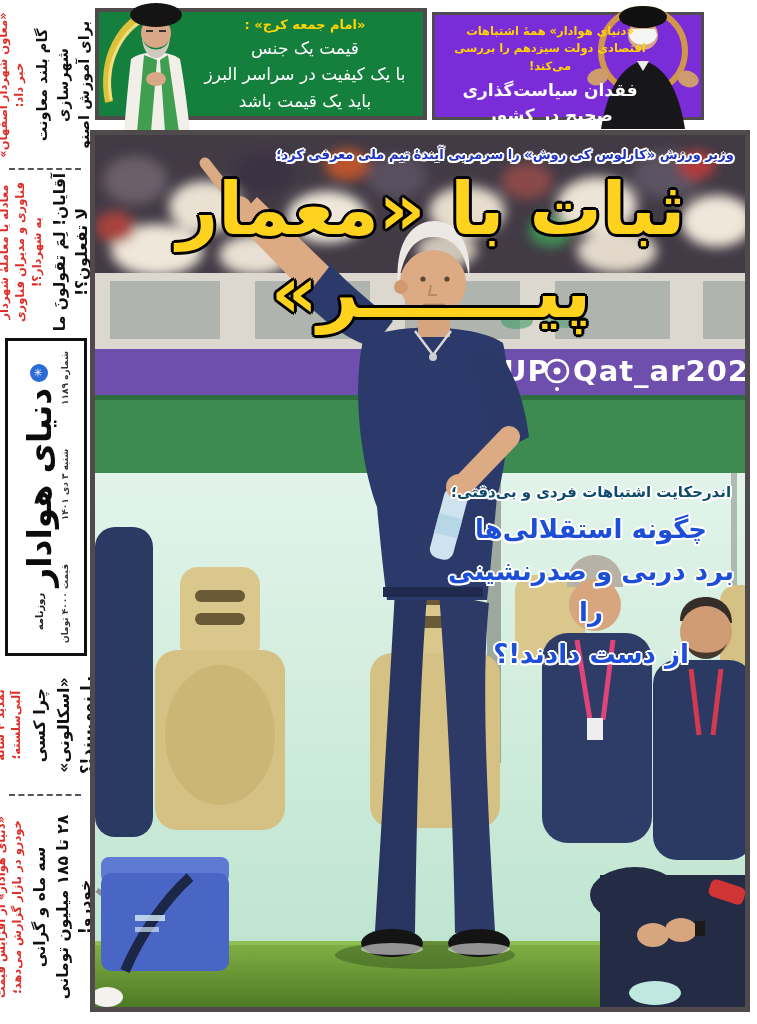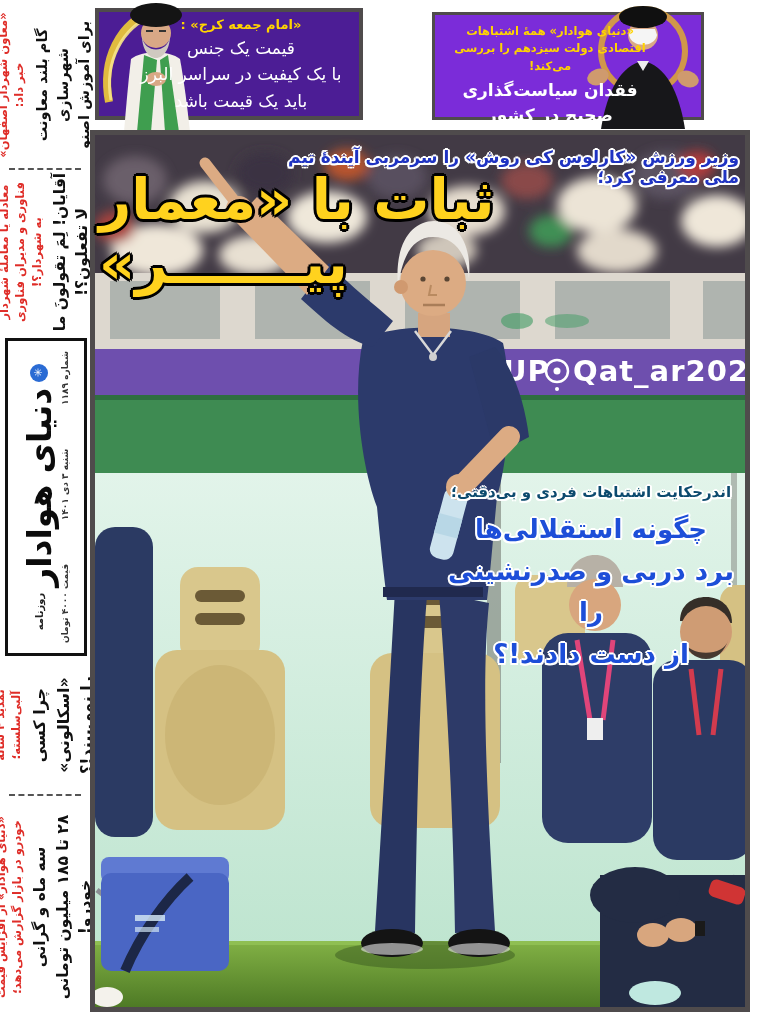--- a/index.html
+++ b/index.html
@@ -19,44 +19,44 @@
   .mast-rot{position:absolute;width:300px;height:70px;left:calc(50% - 150px);top:calc(50% - 35px);
             transform:rotate(-90deg);direction:rtl;display:flex;flex-direction:column;justify-content:center;}
   .mast-row1{display:flex;align-items:center;justify-content:center;gap:6px;}
   .mast-logo{font-size:33px;font-weight:bold;color:#0b0b0b;letter-spacing:-1px;line-height:1;}
   .mast-type{font-size:10px;font-weight:bold;color:#222;}
   .mast-badge{width:18px;height:18px;border-radius:50%;background:#2a6bd4;color:#fff;font-size:11px;
               line-height:18px;text-align:center;flex:0 0 auto;}
   .mast-row2{display:flex;justify-content:space-between;font-size:9px;color:#333;margin-top:4px;
              font-weight:bold;padding:0 4px;}
   
-  .green-box{position:absolute;left:95px;top:8px;width:268px;height:112px;background:#4c1d95;
+  .green-box{position:absolute;left:95px;top:8px;width:332px;height:112px;background:#15803d;
              border:4px solid #4f4b4c;box-sizing:border-box;}
   .green-text{position:absolute;right:4px;top:5px;width:228px;text-align:center;direction:rtl;}
   .green-kicker{color:#ffd400;font-size:13px;font-weight:bold;margin-bottom:3px;}
   .green-title{color:#fff;font-size:17px;font-weight:normal;line-height:1.55;}
   .cleric-svg{position:absolute;left:0px;top:-10px;width:120px;height:132px;overflow:visible;}
   .purple-box{position:absolute;left:432px;top:12px;width:272px;height:108px;background:#7b2cd9;
               border:3px solid #4f4b4c;box-sizing:border-box;}
   .purple-text{position:absolute;left:6px;top:8px;width:218px;text-align:center;direction:rtl;}
   .purple-kicker{color:#ffd400;font-size:11.5px;font-weight:bold;line-height:1.5;}
   .purple-title{color:#fff;font-size:17px;font-weight:bold;line-height:1.5;margin-top:3px;}
   .raisi-svg{position:absolute;right:-2px;top:-14px;width:122px;height:128px;overflow:visible;}
   
   .photo{position:absolute;left:90px;top:130px;width:660px;height:882px;border:5px solid #4f4b4c;
          box-sizing:border-box;background:#cde9da;}
   .photo svg{display:block;width:100%;height:100%;}
   .ow{text-shadow:-2px 0 0 #fff,2px 0 0 #fff,0 -2px 0 #fff,0 2px 0 #fff,
       -1.5px -1.5px 0 #fff,1.5px -1.5px 0 #fff,-1.5px 1.5px 0 #fff,1.5px 1.5px 0 #fff;}
   .ob{text-shadow:-3px 0 0 #000,3px 0 0 #000,0 -3px 0 #000,0 3px 0 #000,
       -2px -2px 0 #000,2px -2px 0 #000,-2px 2px 0 #000,2px 2px 0 #000;}
-  .photo-kicker{position:absolute;top:12px;right:6px;width:468px;text-align:right;direction:rtl;
-                font-size:17px;font-weight:bold;color:#1f33c2;z-index:5;}
-  .photo-headline{position:absolute;top:33px;left:4px;width:100%;text-align:left;direction:rtl;
-                  font-size:56px;font-weight:bold;color:#ffd21e;line-height:1.15;z-index:5;}
+  .photo-kicker{position:absolute;top:12px;right:6px;width:468px;text-align:center;direction:rtl;
+                font-size:13px;font-weight:bold;color:#1f33c2;z-index:5;}
+  .photo-headline{position:absolute;top:33px;left:11px;width:100%;text-align:center;direction:rtl;
+                  font-size:72px;font-weight:bold;color:#ffd21e;line-height:1.15;z-index:5;}
   .side-story{position:absolute;top:348px;right:4px;width:300px;text-align:center;direction:rtl;z-index:5;}
   .side-story-kicker{font-size:15px;font-weight:bold;color:#0c4a6e;margin-bottom:8px;}
   .side-story-title{font-size:26px;font-weight:bold;color:#1d4ed8;line-height:1.6;}
 </style>
 </head>
 <body>
 
 <div class="page">
 
   <div class="side-item" style="top:4px;height:162px;">

